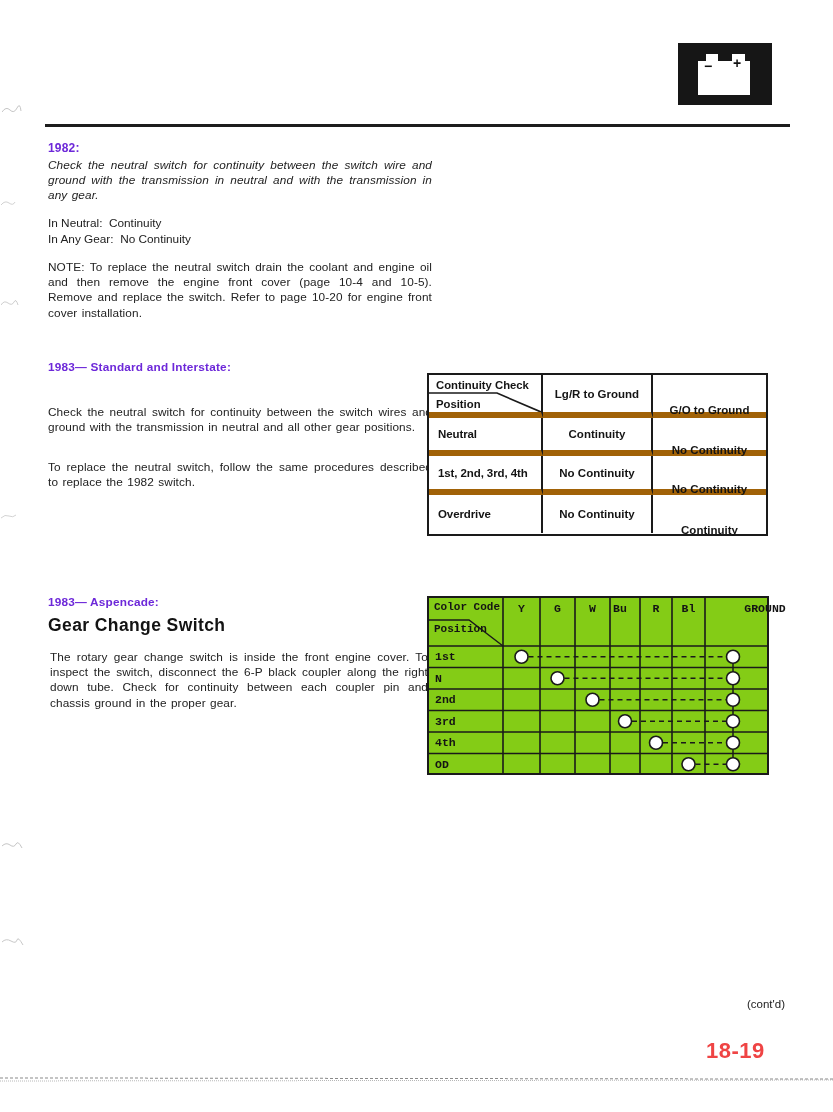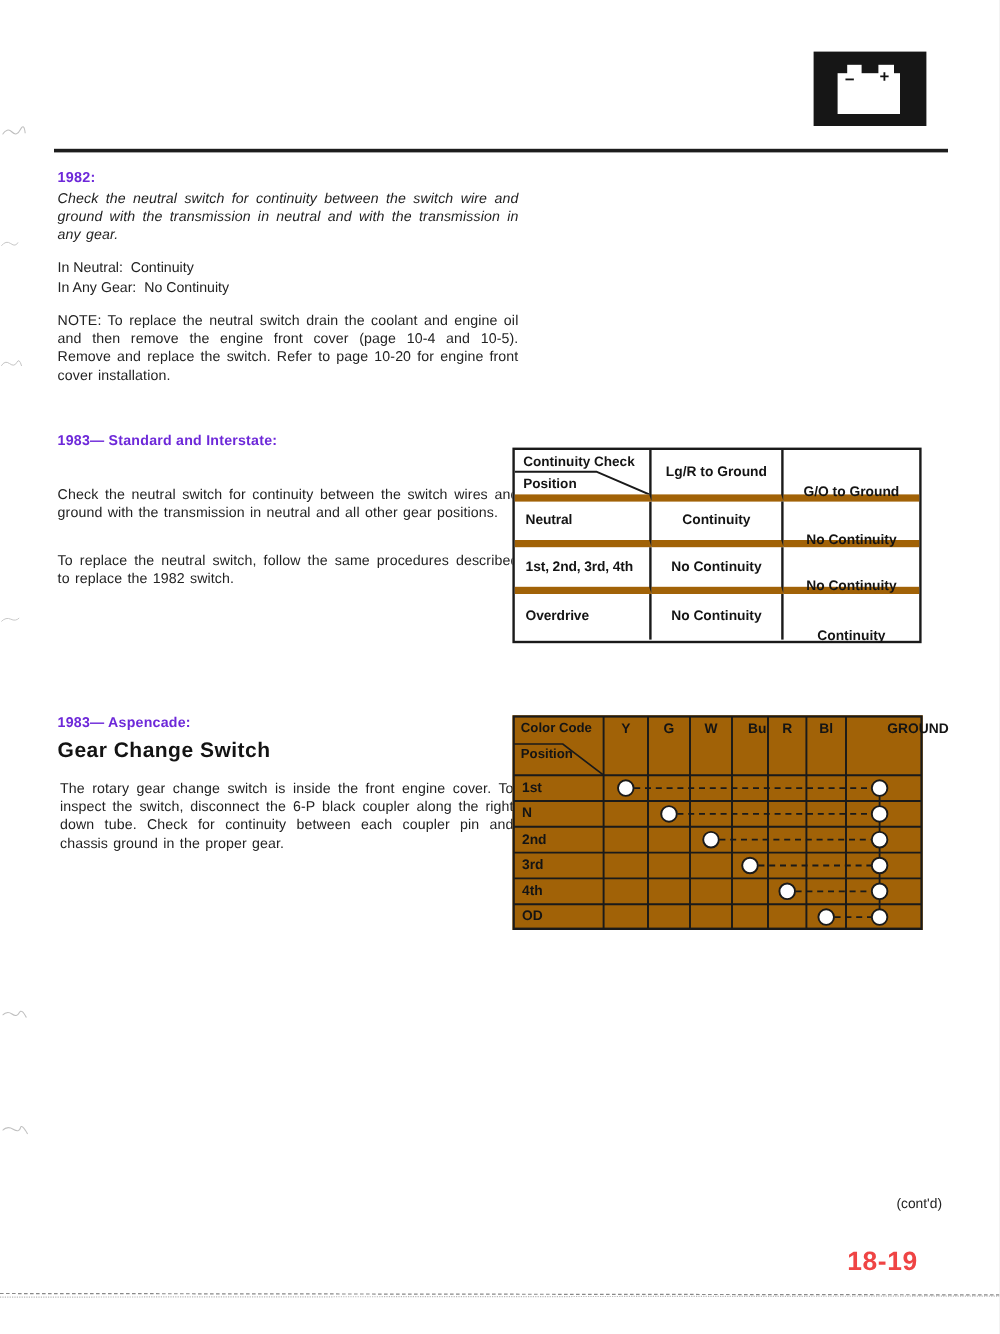--- a/index.html
+++ b/index.html
@@ -30,21 +30,21 @@
   .t1>div{border-right:2px solid #1a1a1a;border-bottom:6px solid #a16207;box-sizing:border-box;
       display:flex;align-items:center;justify-content:center;font-weight:bold;font-size:11.5px;color:#141414;}
   .t1>.nr{border-right:none;margin-top:32px;}
   .t1>.nb{border-bottom:none;}
   .t1>.pos{justify-content:flex-start;padding-left:9px;letter-spacing:-.1px;}
   .t1>.corner{position:relative;display:block;padding:0;}
   .corner .ct{position:absolute;left:7px;top:4px;font-weight:bold;font-size:11.3px;}
   .corner .cb{position:absolute;left:7px;top:23px;font-weight:bold;font-size:11.3px;}
   .corner svg{position:absolute;left:0;top:0;width:100%;height:100%;}
   
-  .t2{position:absolute;left:427px;top:596px;width:342px;height:179px;background:#a16207;}
+  .t2{position:absolute;left:427px;top:596px;width:342px;height:179px;background:#84cc16;font-family:Liberation Mono, monospace;}
   .t2 svg{position:absolute;left:0;top:0;}
   .t2 .colhead{position:absolute;top:6px;height:18px;text-align:center;font-weight:bold;
       font-size:11.5px;color:#141414;}
   .t2 .rowlab{position:absolute;left:8px;height:21px;display:flex;align-items:center;
       font-weight:bold;font-size:11.5px;color:#141414;}
   .t2 .c-top{position:absolute;left:7px;top:5px;font-weight:bold;font-size:11px;color:#141414;}
   .t2 .c-bot{position:absolute;left:7px;top:27px;font-weight:bold;font-size:11px;color:#141414;}
   
   .squiggle{position:absolute;opacity:.55;}
   .bottom-scratch1{position:absolute;left:0;top:1078px;width:833px;height:0;
@@ -140,21 +140,21 @@
         <circle cx="306" cy="146.75" r="6.5" fill="#fff" stroke="#1a1a1a" stroke-width="1.6"></circle>
         <line x1="268.5" y1="168.25" x2="299" y2="168.25" stroke="#1a1a1a" stroke-width="1.5" stroke-dasharray="5 4"></line>
         <circle cx="261.5" cy="168.25" r="6.5" fill="#fff" stroke="#1a1a1a" stroke-width="1.6"></circle>
         <circle cx="306" cy="168.25" r="6.5" fill="#fff" stroke="#1a1a1a" stroke-width="1.6"></circle>
       </svg>
     <span class="c-top">Color Code</span>
     <span class="c-bot">Position</span>
     <div class="colhead" style="left:76px;width:37px;">Y</div>
     <div class="colhead" style="left:113px;width:35px;">G</div>
     <div class="colhead" style="left:148px;width:35px;">W</div>
-    <div class="colhead" style="left:183px;width:42px;">Bu</div>
+    <div class="colhead" style="left:172px;width:42px;">Bu</div>
     <div class="colhead" style="left:213px;width:32px;">R</div>
     <div class="colhead" style="left:245px;width:33px;">Bl</div>
     <div class="colhead" style="left:278px;width:64px;padding-left:28px;">GROUND</div>
     <div class="rowlab" style="top:50px;">1st</div>
     <div class="rowlab" style="top:71.5px;">N</div>
     <div class="rowlab" style="top:93px;">2nd</div>
     <div class="rowlab" style="top:114.5px;">3rd</div>
     <div class="rowlab" style="top:136px;">4th</div>
     <div class="rowlab" style="top:157.5px;">OD</div>
   </div>

